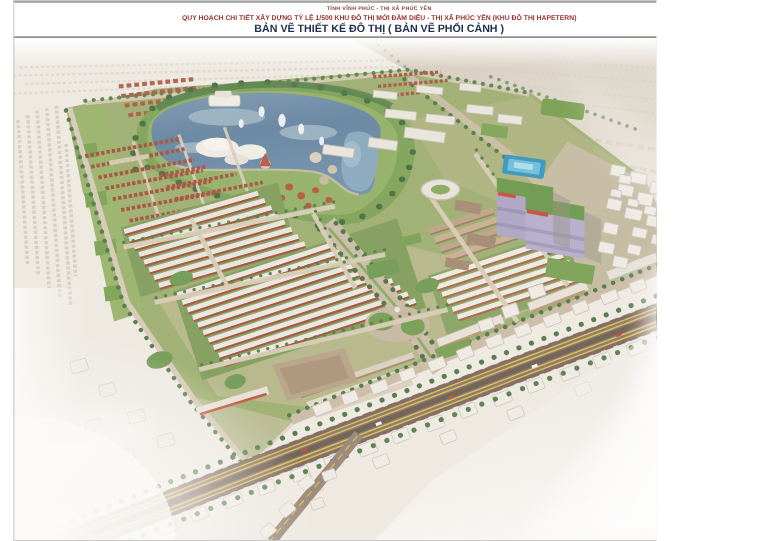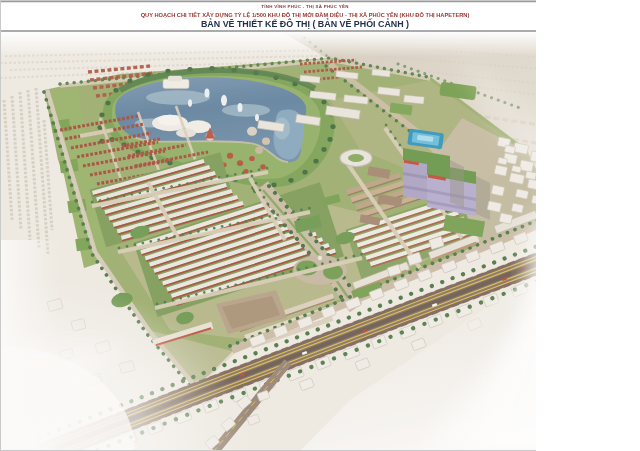--- a/index.html
+++ b/index.html
@@ -1,16 +1,16 @@
 <!DOCTYPE html>
 <html><head>
 <meta charset="utf-8">
 <style>
 html,body{margin:0;padding:0;background:#fff;}
-#sheet{position:relative;width:536px;height:451px;overflow:hidden;font-family:"Liberation Sans",sans-serif;}
+#sheet{position:relative;width:536px;height:451px;overflow:hidden;font-family:"Liberation Sans",sans-serif;padding-left:11px;}
 </style>
 </head>
 <body>
 <div id="sheet">
 <svg width="640" height="451" viewBox="0 0 640 451" xmlns="http://www.w3.org/2000/svg">
 <defs>
 <linearGradient id="hazeTR" x1="0" y1="0" x2="1" y2="1">
   <stop offset="0" stop-color="#cdc3b2" stop-opacity="0.9"></stop>
   <stop offset="0.5" stop-color="#d8d0c2" stop-opacity="0.6"></stop>
   <stop offset="1" stop-color="#ffffff" stop-opacity="0.1"></stop>

